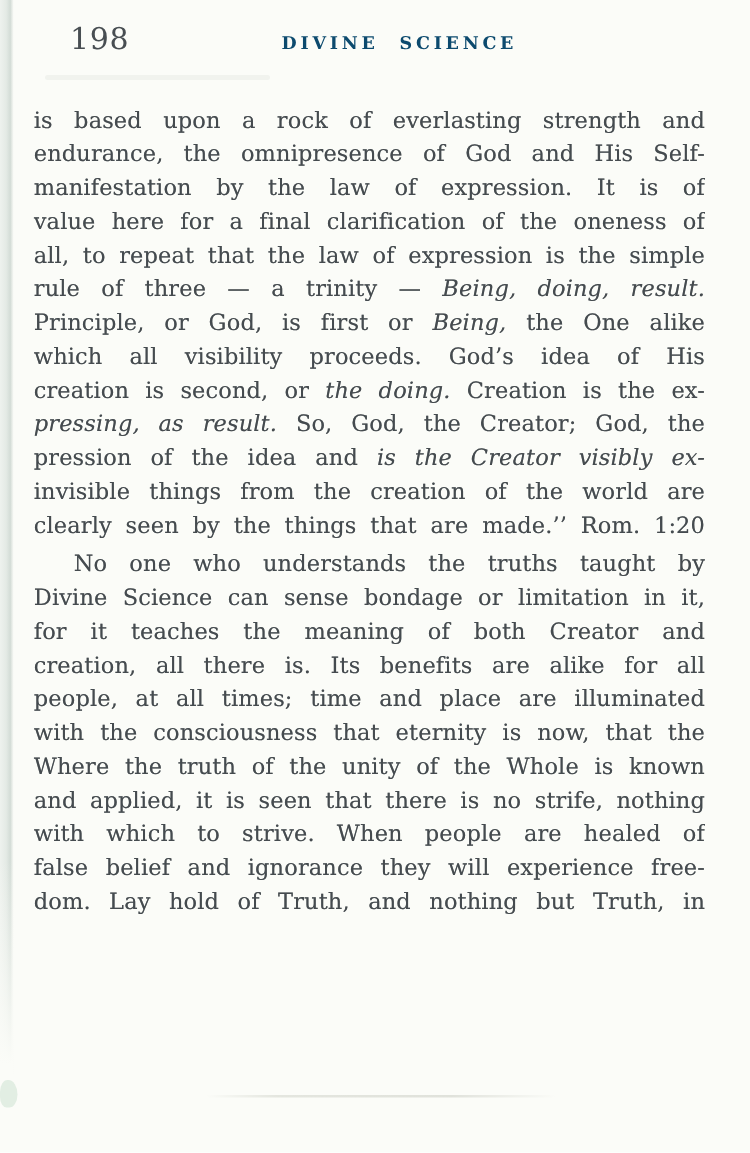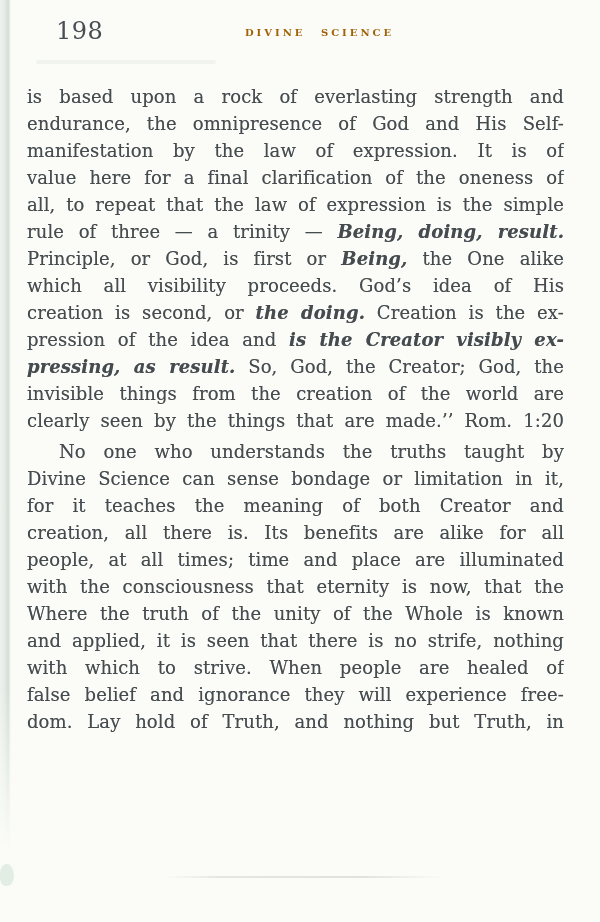--- a/index.html
+++ b/index.html
@@ -37,40 +37,40 @@
     background:linear-gradient(to right,rgba(210,212,205,0) 0%,#e4e6df 20%,#e0e2db 70%,rgba(210,212,205,0) 100%);
   }
   .page-number{
     position:absolute;left:56px;top:19px;
     font-size:24px;line-height:24px;letter-spacing:0.5px;
     color:#484e52;
   }
   .running-header{
     position:absolute;left:44px;top:27px;width:537px;
     text-align:center;text-indent:14px;
-    font-size:10px;font-weight:bold;
+    font-size:14px;font-weight:bold;
     letter-spacing:3px;word-spacing:9px;
-    color:#a16207;
+    color:#0c4a6e;
   }
   .text-block{
     position:absolute;left:27px;top:83px;width:537px;
   }
   .para{margin:0;}
   .para + .para{margin-top:4px;}
   .line{
     height:27px;line-height:27px;
     font-size:18px;
     text-align:justify;
     text-align-last:justify;
     overflow:hidden;
     text-shadow:0 0 0.5px rgba(70,76,80,0.55);
     letter-spacing:0.1px;
   }
   .line.indent{padding-left:32px;}
-  .it{font-style:italic;font-weight:bold;}
+  .it{font-style:italic;}
 </style>
 </head>
 <body>
 
 <div class="page">
   <div class="edge-strip"></div>
   <div class="header-smudge"></div>
 
   <div class="page-number">198</div>
 
@@ -80,22 +80,22 @@
       <div class="para">
         <div class="line"><span>is based upon a rock of everlasting strength and</span></div>
         <div class="line"><span>endurance, the omnipresence of God and His Self-</span></div>
         <div class="line"><span>manifestation by the law of expression. It is of</span></div>
         <div class="line"><span>value here for a final clarification of the oneness of</span></div>
         <div class="line"><span>all, to repeat that the law of expression is the simple</span></div>
         <div class="line"><span>rule of three — a trinity — </span><span class="it">Being, doing, result.</span></div>
         <div class="line"><span>Principle, or God, is first or </span><span class="it">Being,</span><span> the One alike</span></div>
         <div class="line"><span>which all visibility proceeds. God’s idea of His</span></div>
         <div class="line"><span>creation is second, or </span><span class="it">the doing.</span><span> Creation is the ex-</span></div>
+        <div class="line"><span class="it">pressing, as result.</span><span> So, God, the Creator; God, the</span></div>
         <div class="line"><span>pression of the idea and </span><span class="it">is the Creator visibly ex-</span></div>
-        <div class="line"><span class="it">pressing, as result.</span><span> So, God, the Creator; God, the</span></div>
         <div class="line"><span>invisible things from the creation of the world are</span></div>
         <div class="line"><span>clearly seen by the things that are made.’’ Rom. 1:20</span></div>
       </div>
       <div class="para">
         <div class="line indent"><span>No one who understands the truths taught by</span></div>
         <div class="line"><span>Divine Science can sense bondage or limitation in it,</span></div>
         <div class="line"><span>for it teaches the meaning of both Creator and</span></div>
         <div class="line"><span>creation, all there is. Its benefits are alike for all</span></div>
         <div class="line"><span>people, at all times; time and place are illuminated</span></div>
         <div class="line"><span>with the consciousness that eternity is now, that the</span></div>

